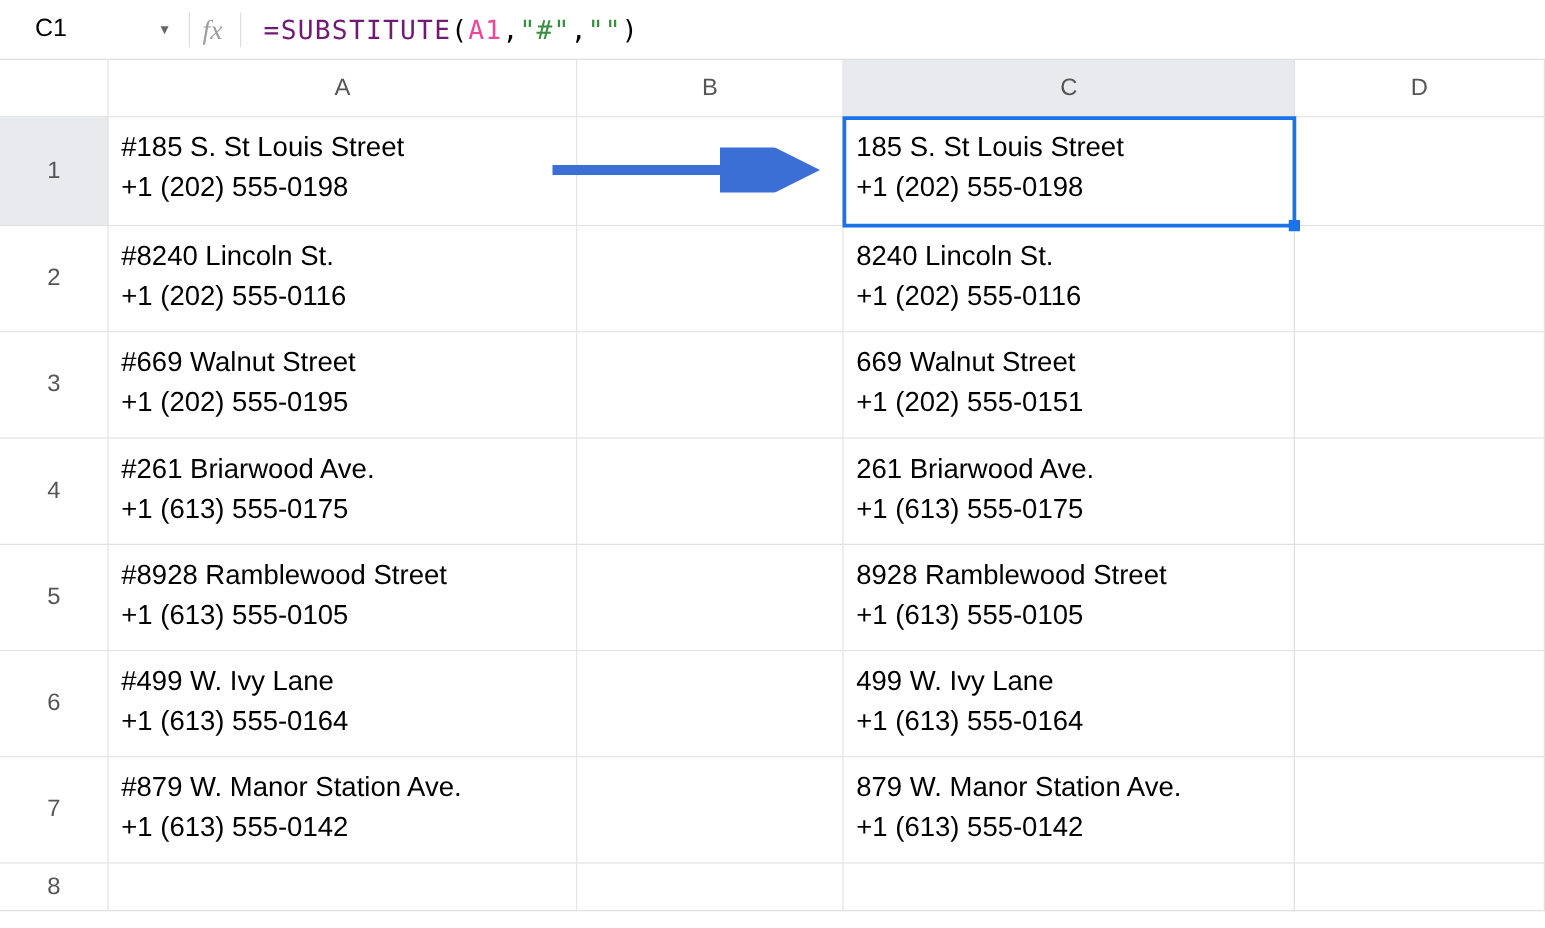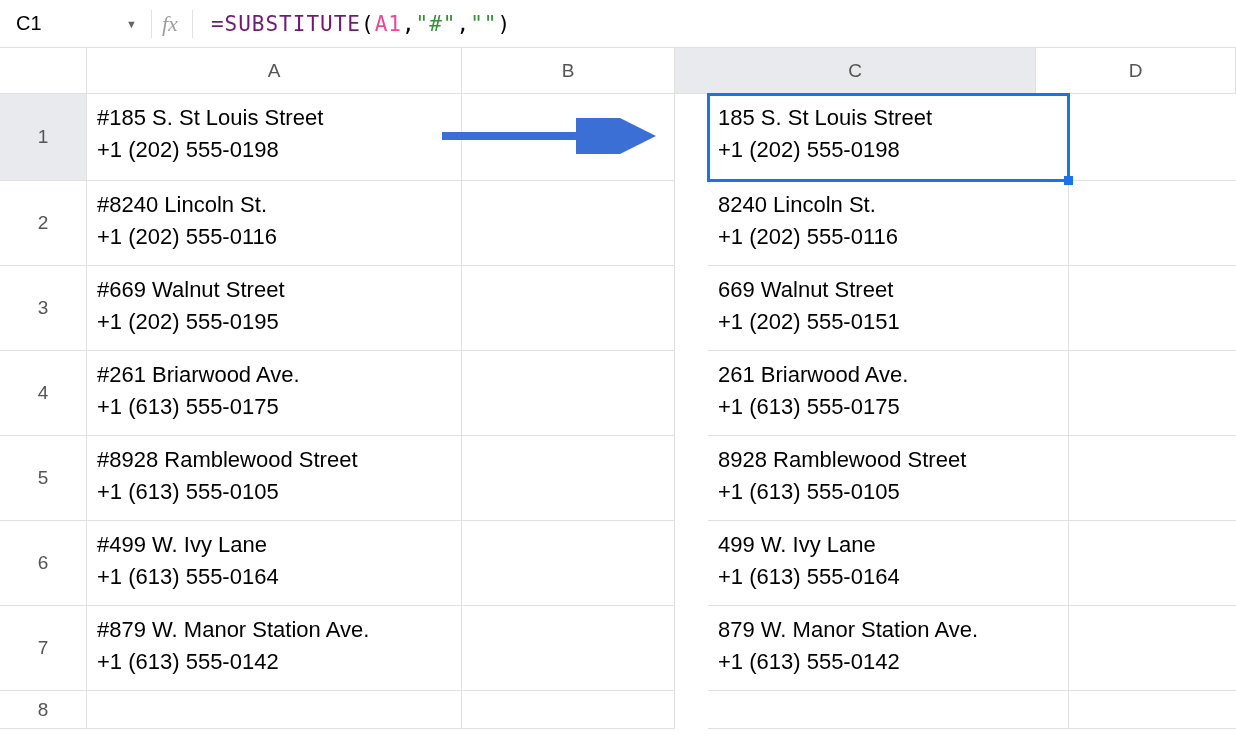--- a/index.html
+++ b/index.html
@@ -18,21 +18,21 @@
     }
     .formula-bar {
       display: flex;
       align-items: center;
       height: 48px;
       border-bottom: 1px solid #e0e0e0;
       background: #fff;
     }
     .name-box {
       width: 145px;
-      padding-left: 16px;
+      padding-left: 28px;
       font-size: 20px;
       display: flex;
       align-items: center;
       justify-content: space-between;
       padding-right: 8px;
     }
     .dropdown-arrow {
       font-size: 11px;
       color: #666;
     }
@@ -131,21 +131,21 @@
       border-bottom: 1px solid #e0e0e0;
       padding: 8px 10px;
       font-size: 22px;
       line-height: 1.45;
       white-space: pre-line;
       position: relative;
       background: #fff;
     }
     .cell.col-a { width: 375px; }
     .cell.col-b { width: 213px; }
-    .cell.col-c { width: 361px; margin-left: 33px; }
+    .cell.col-c { width: 361px; }
     .cell.col-d { width: 200px; }
 
     .row-tall { height: 85px; }
     .row-short { height: 38px; }
     .row-short .cell { height: 38px; padding: 4px 10px;}
 
     .cell.selected {
       outline: 3px solid #1a73e8;
       outline-offset: -2px;
       z-index: 2;

